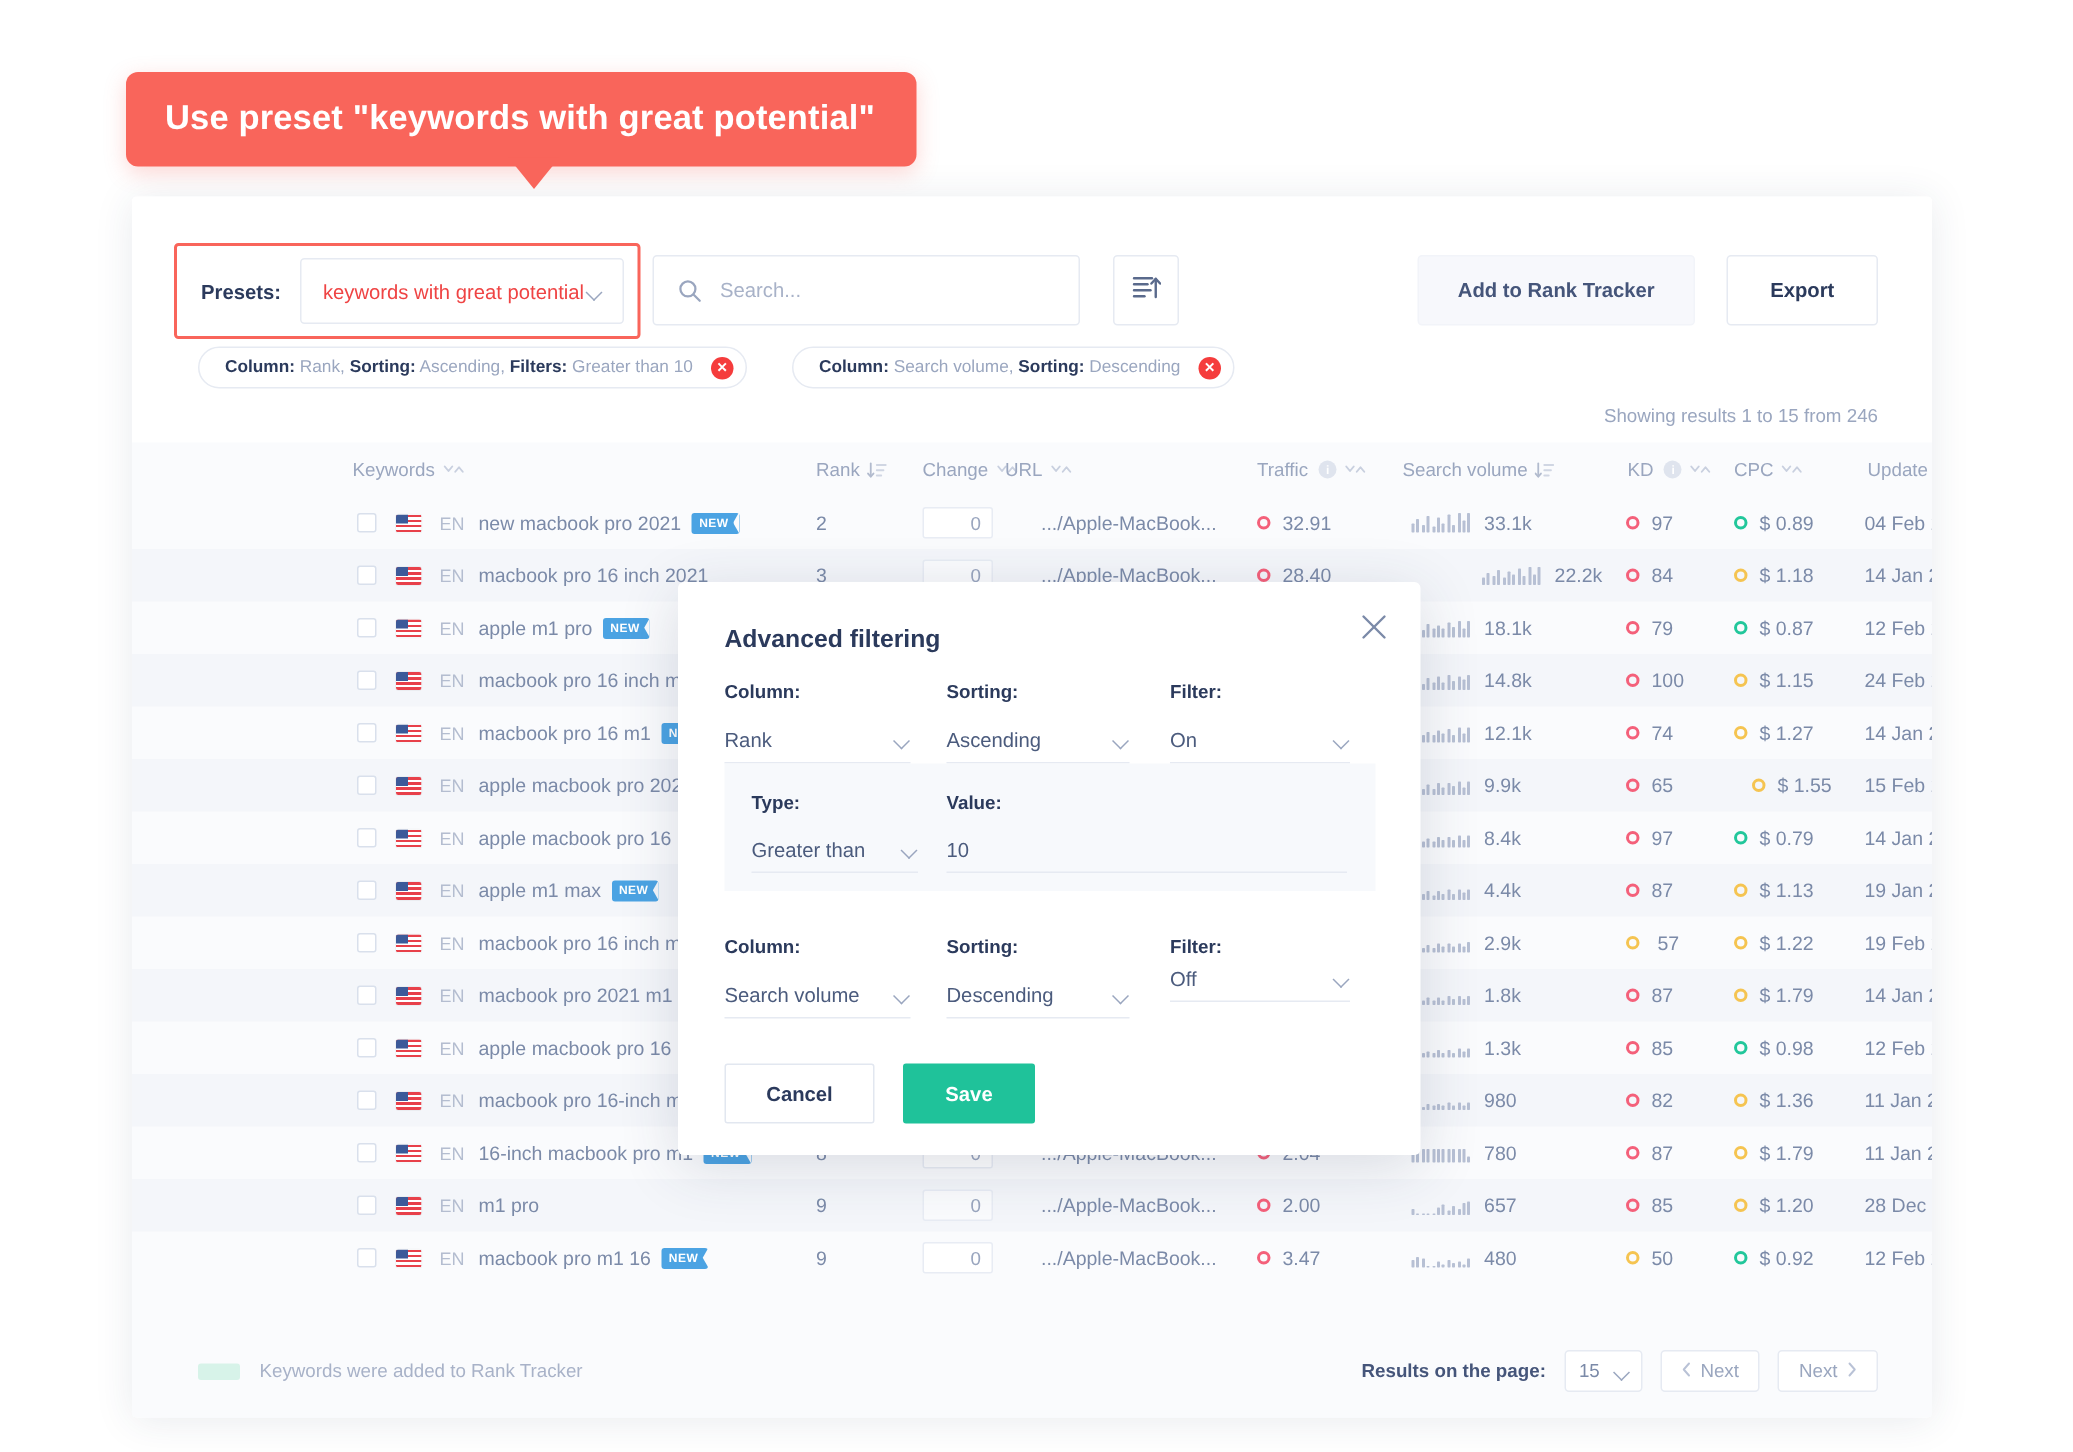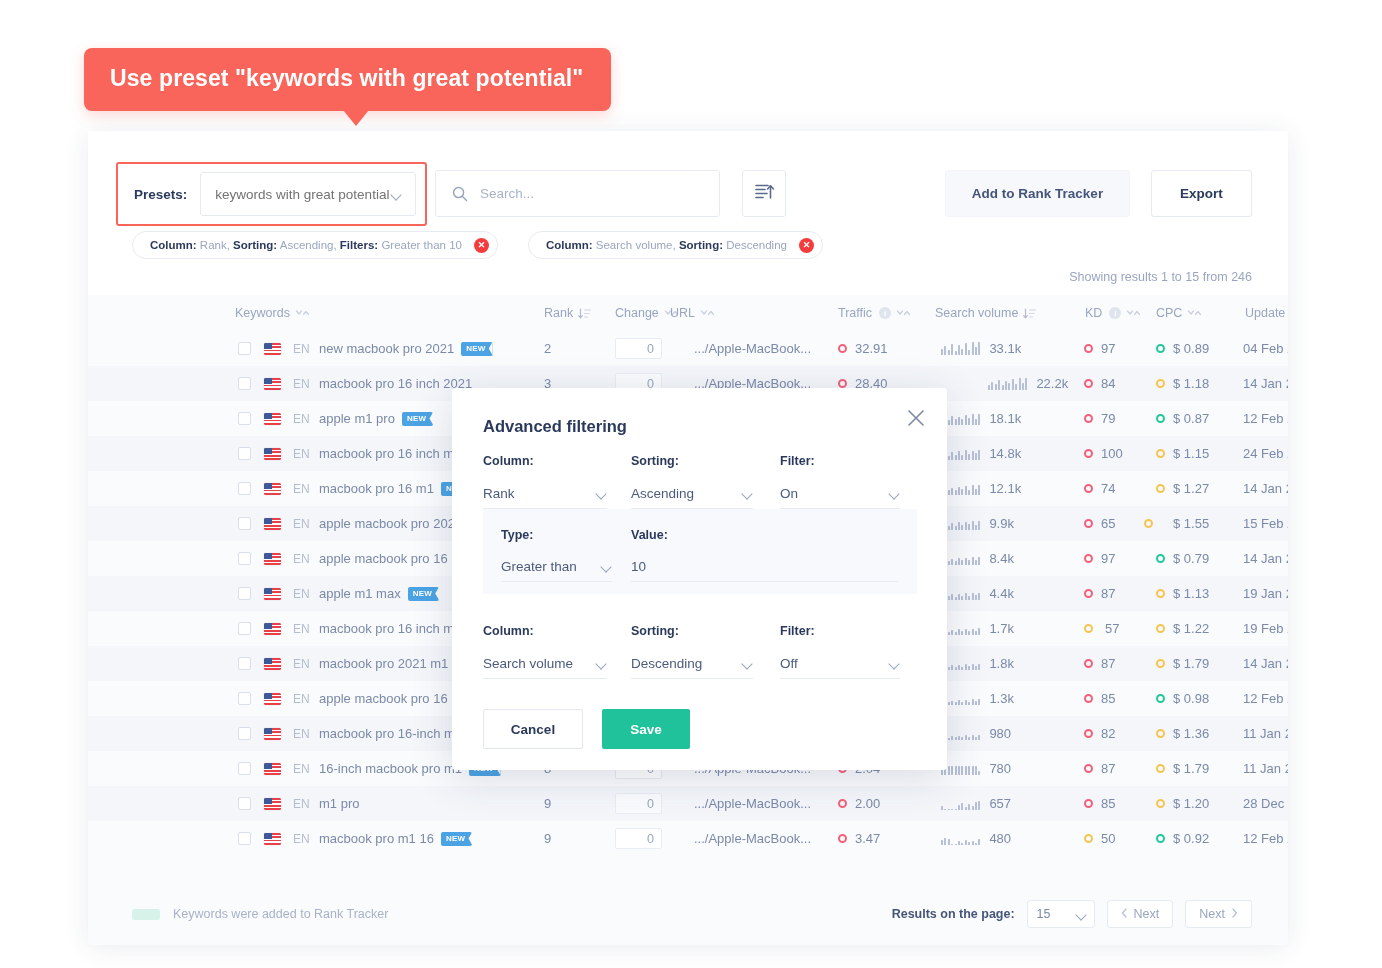--- a/index.html
+++ b/index.html
@@ -63,21 +63,21 @@
     font-size:13.5px; font-weight:bold; color:#2b3a5c;
   }
   .preset-select {
     margin-left:13px;
     width:216px; height:44px;
     border:1px solid #e6eaf2; border-radius:3px;
     background:#fff;
     display:flex; align-items:center; justify-content:space-between;
     padding:0 13px 0 14px;
   }
-  .preset-select-text { font-size:13.5px; color:#737373; }
+  .preset-select-text { font-size:13.5px; color:#ef4444; }
   .chev { width:11px; height:11px; position:relative; flex:none; }
   .chev::after {
     content:""; position:absolute; left:1px; top:2px;
     width:7px; height:7px;
     border-right:1.4px solid #9aa6bf; border-bottom:1.4px solid #9aa6bf;
     transform: rotate(45deg);
   }
 
   .search-box {
     position:absolute; left:347px; top:39px;
@@ -213,21 +213,21 @@
     position:absolute; left:0; bottom:0; width:1200px; height:62px;
     background:#fafbfd;
     display:flex; align-items:center;
   }
   .legend { position:absolute; left:44px; display:flex; align-items:center; gap:13px; }
   .legend-swatch { width:28px; height:11px; background:#d7f3e9; border-radius:2px; }
   .legend-text { font-size:12.5px; color:#a8b2c8; }
   .pager { position:absolute; right:36px; display:flex; align-items:center; gap:12px; }
   .pager-label { font-size:12.5px; font-weight:bold; color:#45557a; }
   .pager-select {
-    width:68px; height:28px; border:1px solid #e6eaf2; border-radius:3px; background:#fff;
+    width:52px; height:28px; border:1px solid #e6eaf2; border-radius:3px; background:#fff;
     display:flex; align-items:center; justify-content:space-between; padding:0 7px 0 9px;
     font-size:12.5px; color:#7b8aa8;
   }
   .pager-btn {
     height:28px; padding:0 13px; border:1px solid #e6eaf2; border-radius:3px; background:#fff;
     display:flex; align-items:center; gap:6px; font-size:12.5px; color:#9aa6bf;
   }
 
   
   .modal {
@@ -762,21 +762,21 @@
               <i style="height:9px"></i>
               <i style="height:5px"></i>
               <i style="height:9px"></i>
             </span>
             <span>9.9k</span>
           </div>
           <div class="cell" style="left:996px;gap:8px">
             <span class="dot red"></span>
             <span>65</span>
           </div>
-          <div class="cell" style="left:1056px;gap:20px">
+          <div class="cell" style="left:1080px;gap:8px">
             <span class="dot yellow"></span>
             <span>$ 1.55</span>
           </div>
           <div class="cell" style="left:1155px">
             <span>15 Feb 2022</span>
           </div>
         </div>
         <div class="row">
           <div class="cell" style="left:150px">
             <span class="cb"></span>
@@ -932,21 +932,21 @@
               <i style="height:5px"></i>
               <i style="height:3px"></i>
               <i style="height:6px"></i>
               <i style="height:4px"></i>
               <i style="height:6px"></i>
               <i style="height:4px"></i>
               <i style="height:6px"></i>
               <i style="height:4px"></i>
               <i style="height:7px"></i>
             </span>
-            <span>1.7k</span>
+            <span>2.9k</span>
           </div>
           <div class="cell" style="left:996px;gap:12px">
             <span class="dot yellow"></span>
             <span>57</span>
           </div>
           <div class="cell" style="left:1068px;gap:8px">
             <span class="dot yellow"></span>
             <span>$ 1.22</span>
           </div>
           <div class="cell" style="left:1155px">
@@ -1396,21 +1396,21 @@
   </div>
   <div style="position:absolute;left:179px;top:236px;">
     <div class="field-label">Sorting:</div>
     <div class="sel" style="width:122px;margin-top:11px;">
       <span>Descending</span>
       <span class="chev"></span>
     </div>
   </div>
   <div style="position:absolute;left:328px;top:236px;">
     <div class="field-label">Filter:</div>
-    <div class="sel" style="width:120px;margin-top:11px;">
+    <div class="sel" style="width:120px;">
       <span>Off</span>
       <span class="chev"></span>
     </div>
   </div>
 
   <div class="btn-cancel">
     <span>Cancel</span>
   </div>
   <div class="btn-save">
     <span>Save</span>

